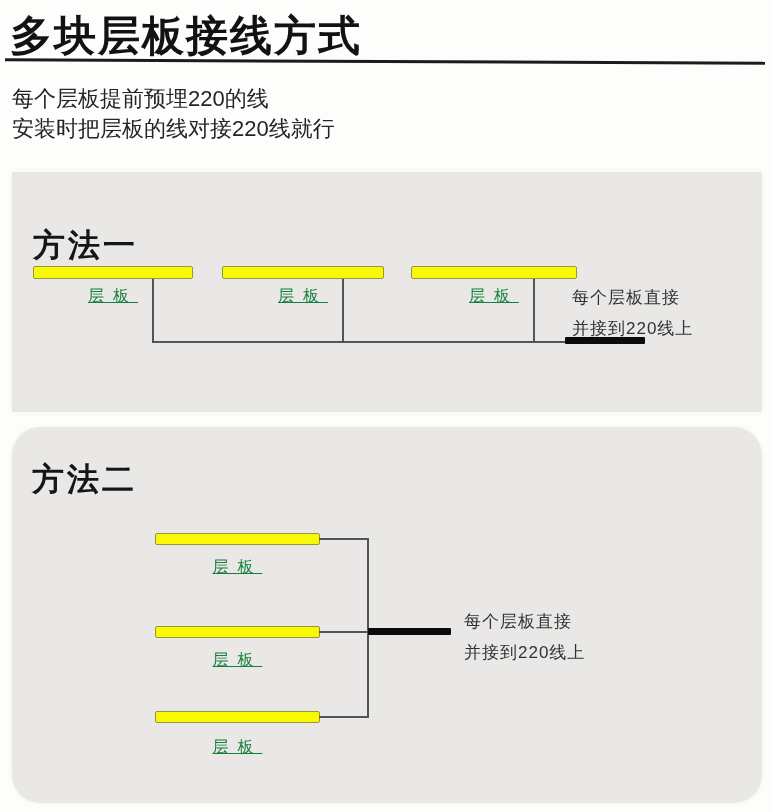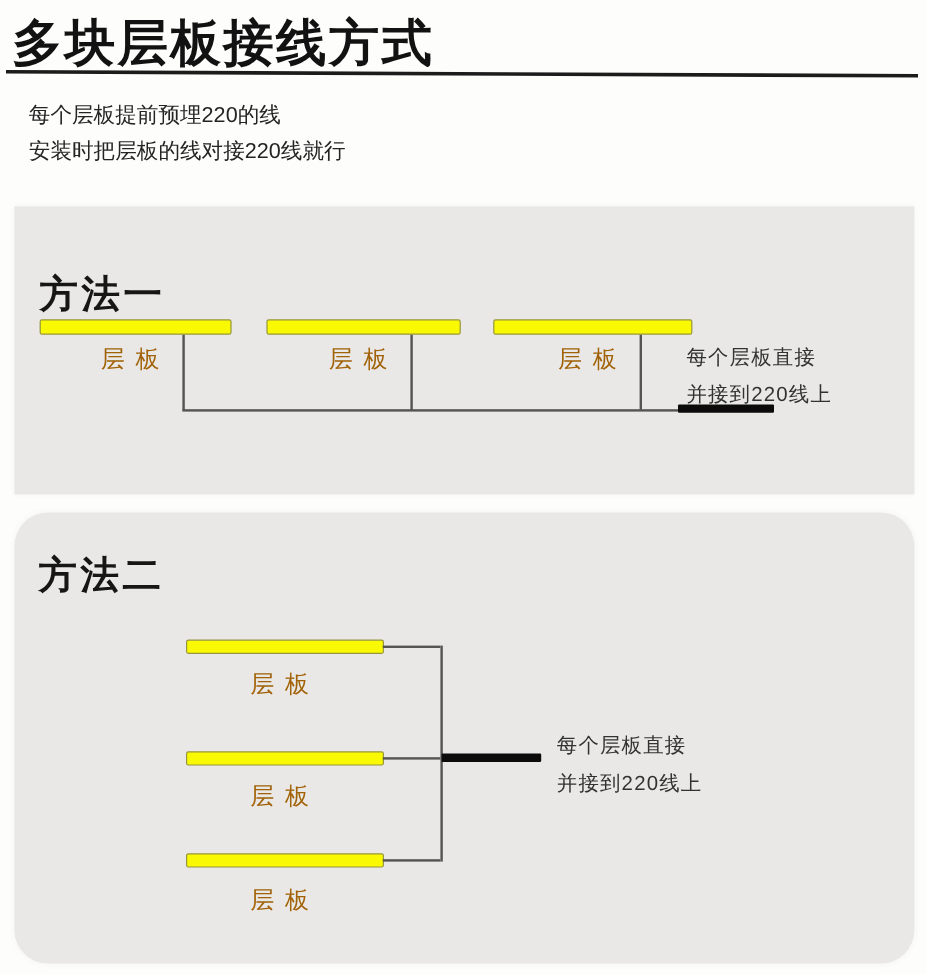--- a/index.html
+++ b/index.html
@@ -23,22 +23,22 @@
     letter-spacing: 2px;
     white-space: nowrap;
   }
   .title-underline {
     left: 5px; top: 60px;
     width: 760px; height: 3px;
     background: #1c1c1c;
     transform: rotate(0.25deg);
   }
   .subtitle {
-    left: 24px;
-    font-size: 18px;
+    left: 12px;
+    font-size: 22px;
     color: #242424;
     white-space: nowrap;
   }
   .subtitle.line1 { top: 84px; }
   .subtitle.line2 { top: 114px; text-align: right; }
 
   
   .panel {
     background: #e9e8e6;
     box-shadow: 0 0 6px rgba(0,0,0,0.04);
@@ -68,25 +68,26 @@
   .p1-bar-1 { left: 210px; width: 162px; }
   .p1-bar-2 { left: 399px; width: 166px; }
 
   .panel.two .shelf-bar { left: 143px; width: 165px; height: 12px; }
   .p2-bar-0 { top: 106px; }
   .p2-bar-1 { top: 199px; }
   .p2-bar-2 { top: 284px; }
 
   
   .shelf-label {
-    font-size: 20px;
-    color: #a16207;
+    font-size: 16px;
+    color: #15803d;
     letter-spacing: 9px;
     text-align: center;
     white-space: nowrap;
+    text-decoration: underline;
   }
   .panel.one .shelf-label { top: 114px; }
   .p1-lab-0 { left: 21px;  width: 160px; }
   .p1-lab-1 { left: 210px; width: 162px; }
   .p1-lab-2 { left: 399px; width: 166px; }
 
   .panel.two .shelf-label { left: 143px; width: 165px; }
   .p2-lab-0 { top: 130px; }
   .p2-lab-1 { top: 223px; }
   .p2-lab-2 { top: 310px; }

